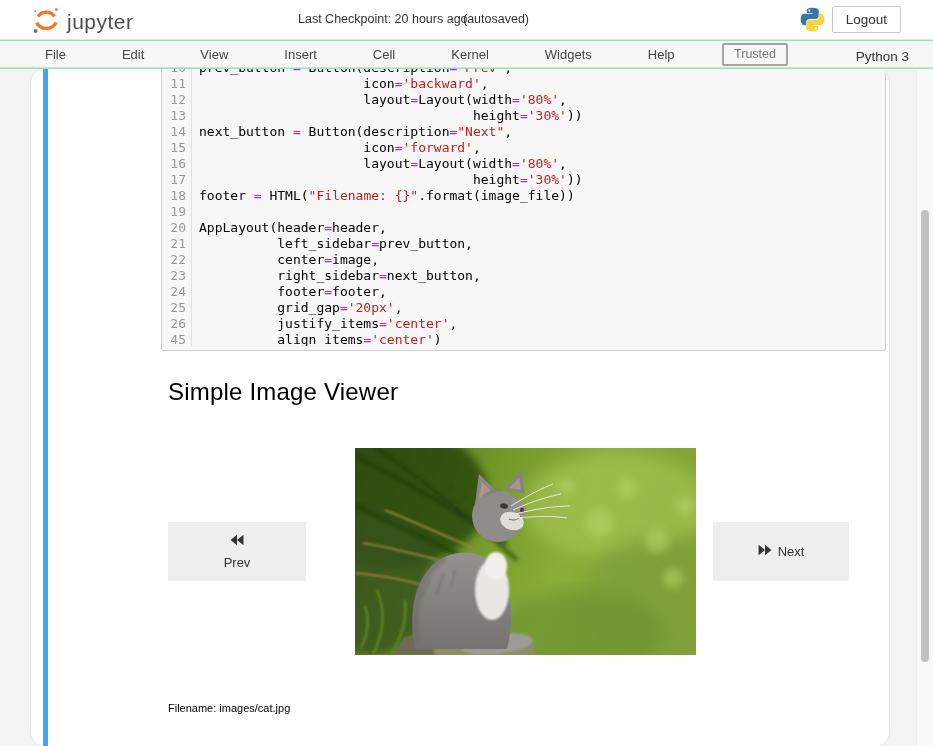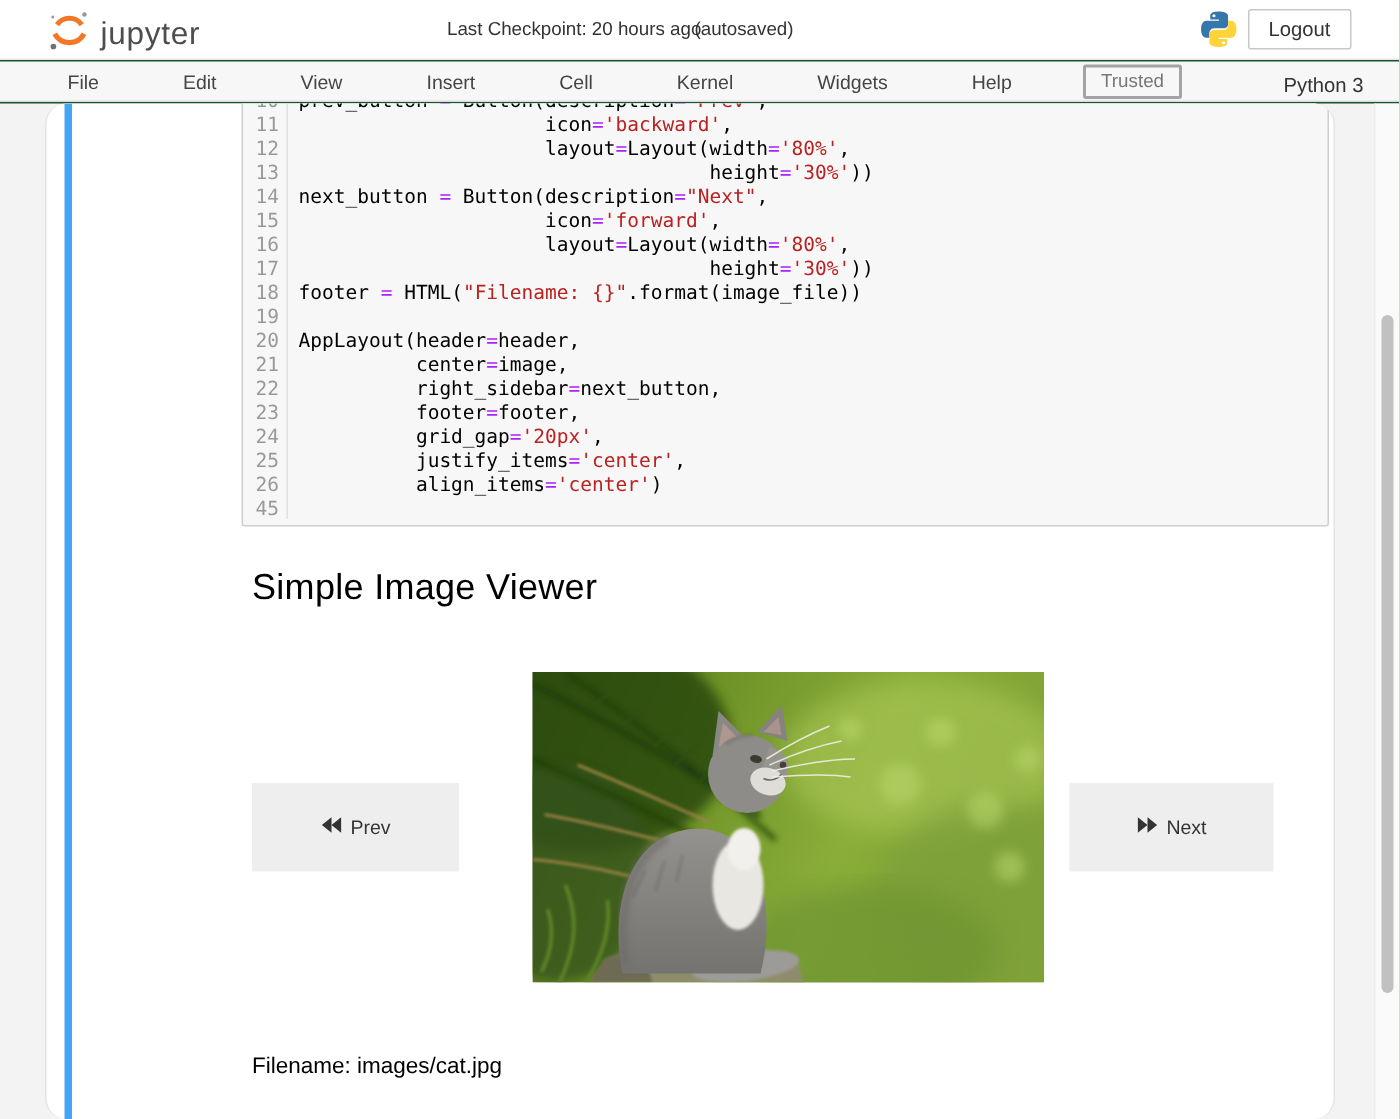--- a/index.html
+++ b/index.html
@@ -1,18 +1,18 @@
 <!DOCTYPE html>
 <html><head>
 <meta charset="utf-8">
 <style>
   * { margin:0; padding:0; box-sizing:border-box; }
   html,body { background:#fff; }
   .app{ position:relative; width:933px; height:746px; overflow:hidden;
-        font-family:"Liberation Sans", sans-serif; background:#14532d; }
+        font-family:"Liberation Sans", sans-serif; background:#86efac; }
 
   
   .tophdr{ position:absolute; left:0; top:0; width:933px; height:40px;
            background:#fff; border-bottom:1px solid #e7e7e7; }
   .jlogo{ position:absolute; left:30px; top:4px; display:flex; align-items:center; }
   .jlogo-word{ font-size:21px; color:#4e4e4e; margin-left:5px; letter-spacing:.5px; }
   .nbname{ position:absolute; left:145px; top:8px; font-size:19px; color:#1a1a1a; }
   .chkpt{ position:absolute; left:298px; top:12px; font-size:12.5px; color:#333; }
   .autosv{ position:absolute; left:463px; top:12px; font-size:12.5px; color:#333; }
   .pylogo{ position:absolute; right:107px; top:6px; }
@@ -52,24 +52,24 @@
   .cl{ height:16px; line-height:16px; white-space:pre;
        font:13px "DejaVu Sans Mono", monospace; color:#000; }
   .tk-o{ color:#aa22ff; } .tk-s{ color:#ba2121; } .tk-p{ color:#000; }
 
   
   .outtitle{ position:absolute; left:137px; top:309px; font-size:24px; color:#000;
              font-weight:400; letter-spacing:.2px; }
   .wbtn{ position:absolute; top:453px; height:59px; background:#eee; border:none;
          border-radius:0; font-family:inherit; font-size:13px; color:#333;
          display:flex; align-items:center; justify-content:center; gap:6px; cursor:pointer; }
-  .prevbtn{ left:137px; width:138px; }
+  .prevbtn{ left:137px; width:138px;flex-direction:column; }
   .nextbtn{ left:682px; width:136px; }
   .catimg{ position:absolute; left:324px; top:379px; width:341px; height:207px; }
-  .outfooter{ position:absolute; left:137px; top:633px; font-size:15px; color:#000; }
+  .outfooter{ position:absolute; left:137px; top:633px; font-size:11px; color:#000; }
 
   
   .sbtrack{ position:absolute; right:0; top:0; width:17px; height:677px;
             background:#fafafa; border-left:1px solid #ececec; }
   .sbthumb{ position:absolute; left:4px; top:141px; width:8px; height:452px;
             background:#c1c1c1; border-radius:4px; }
 </style>
 </head>
 <body>
 
@@ -148,20 +148,21 @@
             <div class="cl"><span class="tk-p">                     icon</span><span class="tk-o">=</span><span class="tk-s">'backward'</span><span class="tk-p">,</span></div>
             <div class="cl"><span class="tk-p">                     layout</span><span class="tk-o">=</span><span class="tk-p">Layout(width</span><span class="tk-o">=</span><span class="tk-s">'80%'</span><span class="tk-p">,</span></div>
             <div class="cl"><span class="tk-p">                                   height</span><span class="tk-o">=</span><span class="tk-s">'30%'</span><span class="tk-p">))</span></div>
             <div class="cl"><span class="tk-p">next_button </span><span class="tk-o">=</span><span class="tk-p"> Button(description</span><span class="tk-o">=</span><span class="tk-s">"Next"</span><span class="tk-p">,</span></div>
             <div class="cl"><span class="tk-p">                     icon</span><span class="tk-o">=</span><span class="tk-s">'forward'</span><span class="tk-p">,</span></div>
             <div class="cl"><span class="tk-p">                     layout</span><span class="tk-o">=</span><span class="tk-p">Layout(width</span><span class="tk-o">=</span><span class="tk-s">'80%'</span><span class="tk-p">,</span></div>
             <div class="cl"><span class="tk-p">                                   height</span><span class="tk-o">=</span><span class="tk-s">'30%'</span><span class="tk-p">))</span></div>
             <div class="cl"><span class="tk-p">footer </span><span class="tk-o">=</span><span class="tk-p"> HTML(</span><span class="tk-s">"Filename: {}"</span><span class="tk-p">.format(image_file))</span></div>
             <div class="cl"></div>
             <div class="cl"><span class="tk-p">AppLayout(header</span><span class="tk-o">=</span><span class="tk-p">header,</span></div>
+            <div class="cl"><span class="tk-p">          left_sidebar</span><span class="tk-o">=</span><span class="tk-p">prev_button,</span></div>
             <div class="cl"><span class="tk-p">          center</span><span class="tk-o">=</span><span class="tk-p">image,</span></div>
             <div class="cl"><span class="tk-p">          right_sidebar</span><span class="tk-o">=</span><span class="tk-p">next_button,</span></div>
             <div class="cl"><span class="tk-p">          footer</span><span class="tk-o">=</span><span class="tk-p">footer,</span></div>
             <div class="cl"><span class="tk-p">          grid_gap</span><span class="tk-o">=</span><span class="tk-s">'20px'</span><span class="tk-p">,</span></div>
             <div class="cl"><span class="tk-p">          justify_items</span><span class="tk-o">=</span><span class="tk-s">'center'</span><span class="tk-p">,</span></div>
             <div class="cl"><span class="tk-p">          align_items</span><span class="tk-o">=</span><span class="tk-s">'center'</span><span class="tk-p">)</span></div>
           </div>
       </div>
 
       <div class="outtitle">Simple Image Viewer</div>

